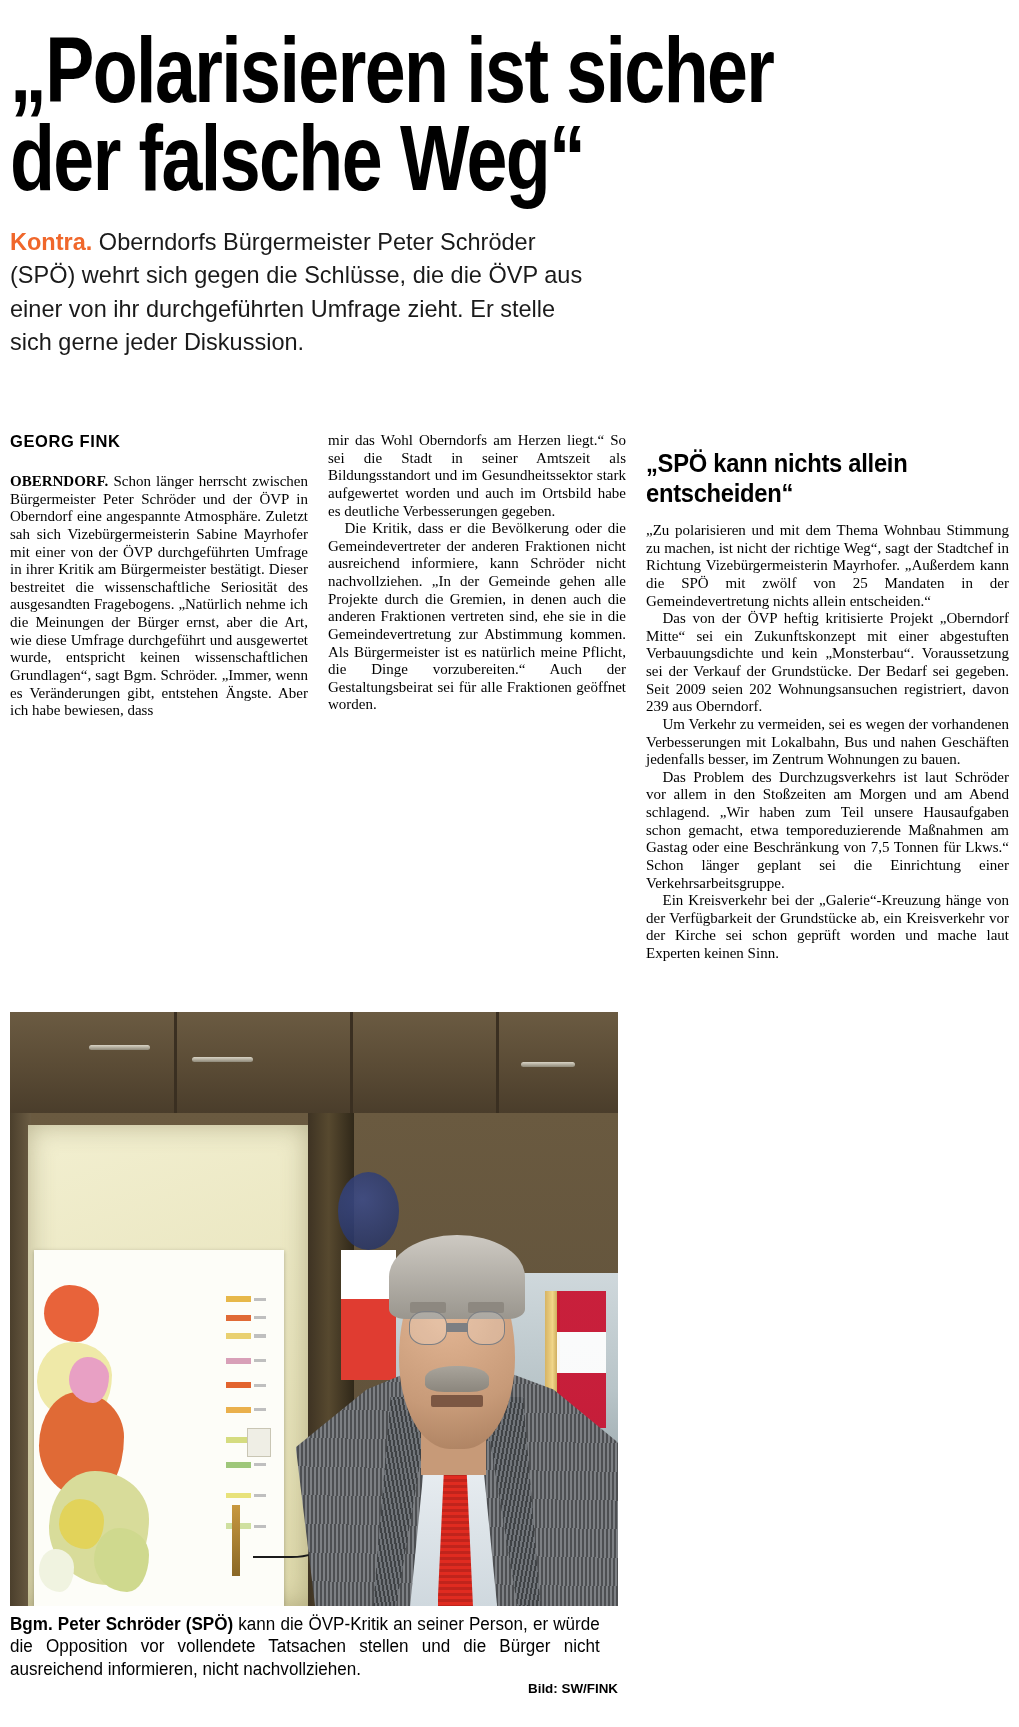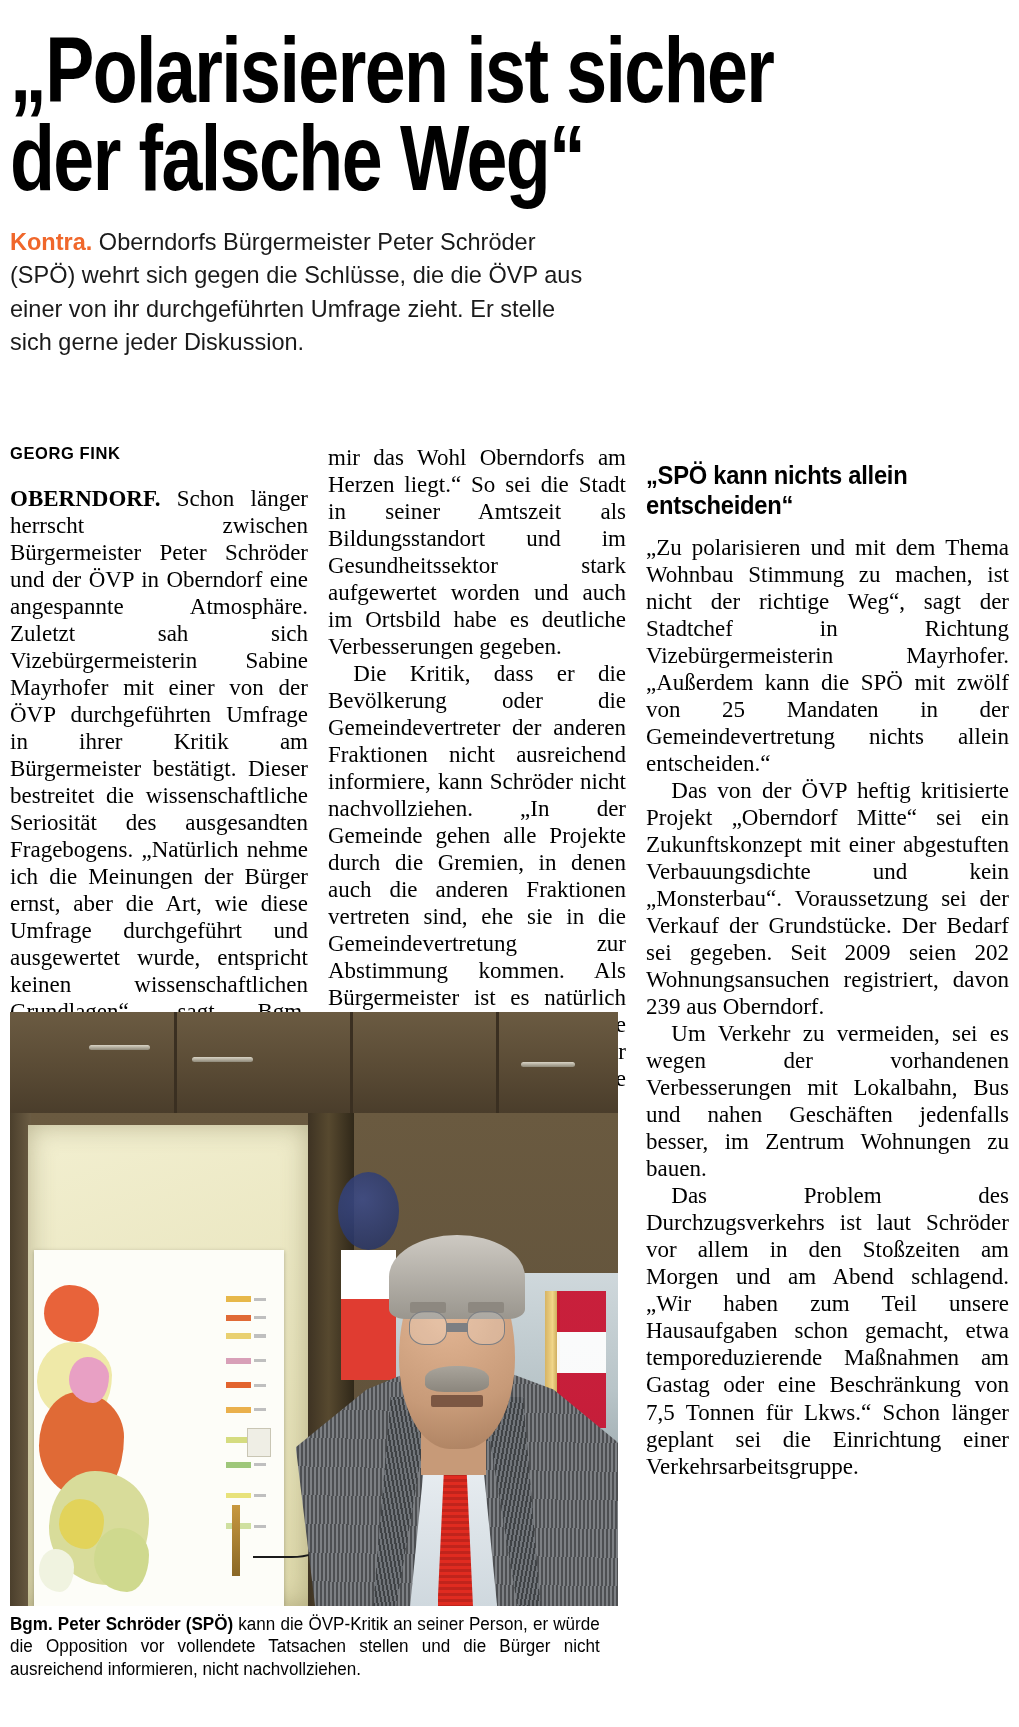--- a/index.html
+++ b/index.html
@@ -35,37 +35,37 @@
     color: #1a1a1a;
     width: 600px;
     margin-top: 22px;
     transform: scaleX(0.96);
     transform-origin: left top;
   }
   .lead .kicker { color: #F0672B; font-weight: bold; }
 
   
   .cols { position: absolute; left: 10px; top: 432px; width: 999px; }
-  .col { position: absolute; top: 12px; }
+  .col { position: absolute; top: 0; }
   .col1 { left: 0;   width: 298px; }
   .col2 { left: 318px; width: 298px; }
   .col3 { left: 636px; width: 363px; }
 
   .byline {
     font-family: "Liberation Sans", sans-serif;
     font-weight: bold;
     font-size: 16.5px;
     letter-spacing: 0.6px;
     color: #000;
     margin-bottom: 22px;
   }
 
   .body p {
     font-family: "Liberation Serif", serif;
-    font-size: 23px;
+    font-size: 15px;
     line-height: 1.175;
     text-align: justify;
     text-justify: inter-word;
     hyphens: auto;
     color: #000;
   }
   .body p + p { text-indent: 1.1em; }
   .body p .dateline { font-weight: bold; }
 
   .subhead {
@@ -208,20 +208,21 @@
       </div>
     </div>
 
     <div class="col col3">
       <h2 class="subhead">„SPÖ kann nichts allein entscheiden“</h2>
       <div class="body">
         <p style="text-indent:0">„Zu polarisieren und mit dem Thema Wohnbau Stimmung zu machen, ist nicht der richtige Weg“, sagt der Stadtchef in Richtung Vizebürgermeisterin Mayrhofer. „Außerdem kann die SPÖ mit zwölf von 25 Mandaten in der Gemeindevertretung nichts allein entscheiden.“</p>
         <p>Das von der ÖVP heftig kritisierte Projekt „Oberndorf Mitte“ sei ein Zukunftskonzept mit einer abgestuften Verbauungsdichte und kein „Monsterbau“. Voraussetzung sei der Verkauf der Grundstücke. Der Bedarf sei gegeben. Seit 2009 seien 202 Wohnungsansuchen registriert, davon 239 aus Oberndorf.</p>
         <p>Um Verkehr zu vermeiden, sei es wegen der vorhandenen Verbesserungen mit Lokalbahn, Bus und nahen Geschäften jedenfalls besser, im Zentrum Wohnungen zu bauen.</p>
         <p>Das Problem des Durchzugsverkehrs ist laut Schröder vor allem in den Stoßzeiten am Morgen und am Abend schlagend. „Wir haben zum Teil unsere Hausaufgaben schon gemacht, etwa temporeduzierende Maßnahmen am Gastag oder eine Beschränkung von 7,5 Tonnen für Lkws.“ Schon länger geplant sei die Einrichtung einer Verkehrsarbeitsgruppe.</p>
+        <p>Ein Kreisverkehr bei der „Galerie“-Kreuzung hänge von der Verfügbarkeit der Grundstücke ab, ein Kreisverkehr vor der Kirche sei schon geprüft worden und mache laut Experten keinen Sinn.</p>
       </div>
     </div>
   </div>
 
   <figure class="photo-wrap">
     <div class="photo">
       <div class="ph-cabinet"></div>
       <div class="ph-cab-seam" style="left:27%"></div>
       <div class="ph-cab-seam" style="left:56%"></div>
       <div class="ph-cab-seam" style="left:80%"></div>
@@ -296,14 +297,15 @@
         <div class="pp-glass pp-gl-l"></div>
         <div class="pp-glass pp-gl-r"></div>
         <div class="pp-bridge"></div>
         <div class="pp-moustache"></div>
         <div class="pp-mouth"></div>
       </div>
     </div>
   </figure>
 
   <figcaption class="caption"><b>Bgm. Peter Schröder (SPÖ)</b><span> kann die ÖVP-Kritik an seiner Person, er würde die Opposition vor vollendete Tatsachen stellen und die Bürger nicht ausreichend informieren, nicht nachvollziehen.</span></figcaption>
+  <div class="credit">Bild: SW/FINK</div>
 
 </div>
 
 </body></html>

